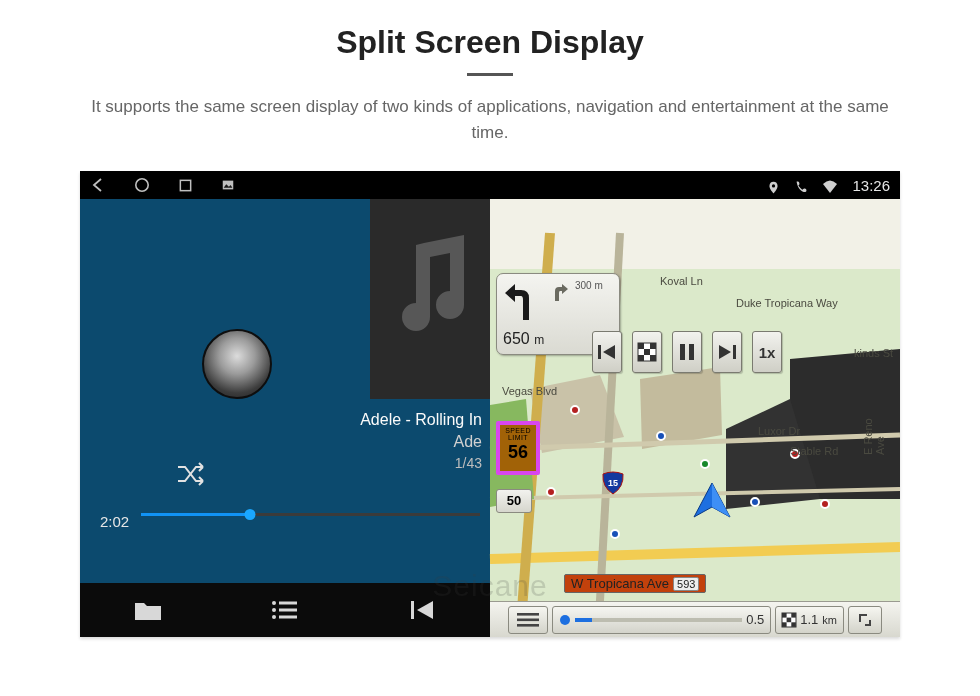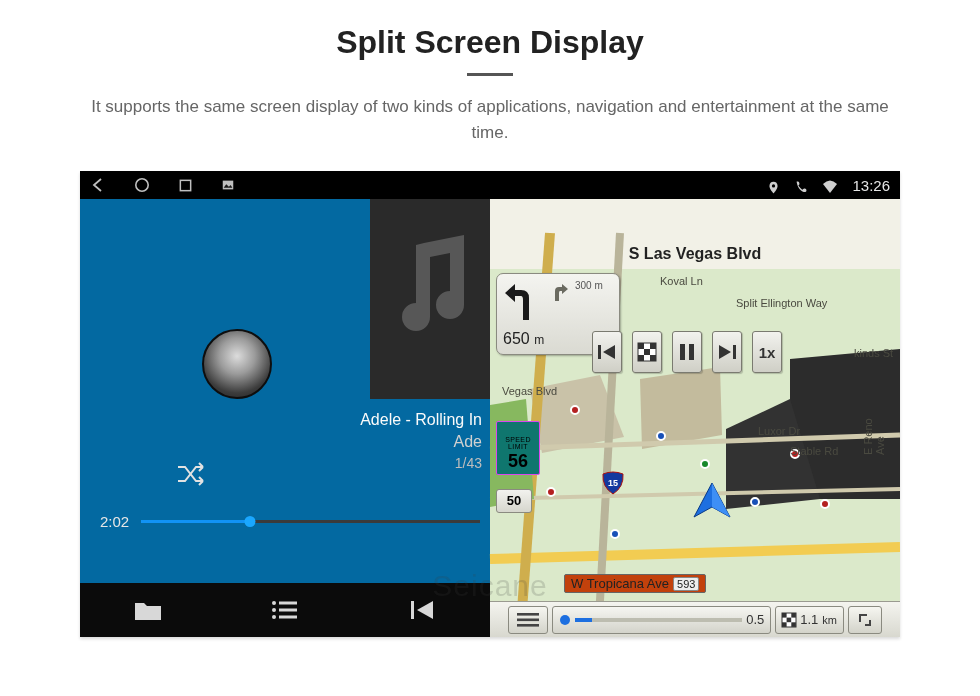--- a/index.html
+++ b/index.html
@@ -7,46 +7,46 @@
 .page-title{text-align:center;font-size:32px;font-weight:700;color:#222;margin-top:24px}
 .title-underline{width:46px;height:3px;background:#555;margin:12px auto 18px}
 .page-subtitle{text-align:center;font-size:17px;color:#666;max-width:820px;margin:0 auto 26px;line-height:1.5}
 .device{position:relative;width:820px;height:466px;margin:0 auto;background:#000;box-shadow:0 2px 3px rgba(0,0,0,.15);overflow:hidden}
 .statusbar{height:28px;background:#000;color:#bfbfbf;display:flex;align-items:center;padding:0 10px;font-size:14px}
 .sb-left{display:flex;gap:28px;align-items:center}
 .sb-left svg,.sb-right svg{display:block}
 .sb-right{margin-left:auto;display:flex;gap:14px;align-items:flex-end}
 .sb-clock{color:#e6e6e6;font-size:15px}
 .split{display:flex;height:438px}
-.pane-left{width:50%;background:#0369a1;position:relative;color:#e6e6e6;display:flex;flex-direction:column}
+.pane-left{width:50%;background:#0c4a6e;position:relative;color:#e6e6e6;display:flex;flex-direction:column}
 .pane-right{width:50%;position:relative;background:#d7e6c7}
 .center-gray{position:absolute;top:0;right:0;width:120px;height:200px;background:#2a2a2a}
 .joystick{position:absolute;left:122px;top:130px;width:70px;height:70px;border-radius:50%;background:radial-gradient(circle at 50% 38%,#dcdcdc 0%,#9b9b9b 34%,#3c3c3c 70%,#1b1b1b 100%);border:2px solid #0e0e0e}
 .track-meta{position:absolute;right:8px;top:210px;text-align:right;font-size:16px;line-height:1.4}
 .track-meta .t1{color:#fafafa}
 .track-meta .t2{color:#d0d0d0}
 .track-meta .t3{color:#bdbdbd;font-size:14px}
 .shuffle{position:absolute;left:96px;top:262px}
-.progress-row{position:absolute;left:20px;right:10px;top:314px;display:flex;align-items:center;gap:12px}
+.progress-row{position:absolute;left:20px;right:10px;top:314px;display:flex;align-items:flex-start;gap:12px}
 .elapsed{font-size:15px;color:#e6e6e6}
 .bar{flex:1;height:3px;background:#3b3b3b;position:relative}
 .bar-fill{position:absolute;left:0;top:0;height:3px;background:#1193f5;width:32%}
 .bar-dot{position:absolute;left:32%;top:-4px;width:11px;height:11px;border-radius:50%;background:#1aa7ff;transform:translateX(-50%)}
 .toolbar-left{position:absolute;left:0;right:0;bottom:0;height:54px;background:#0b0b0b;display:flex;align-items:center;justify-content:space-around}
 .toolbar-left .tbtn{width:42px;height:42px;display:flex;align-items:center;justify-content:center}
 
 .top-green{height:34px;background:#0a7a1c;display:flex}
 .top-green .cell{flex:1;border-right:1px solid #116021;display:flex;align-items:center;justify-content:center}
 .top-green .cell:last-child{border-right:none}
 .street-label{position:absolute;top:46px;left:0;right:0;text-align:center;font-size:16px;color:#222;font-weight:600}
 .turn-card{position:absolute;top:74px;left:6px;width:124px;height:82px;background:linear-gradient(#f4f4f0,#dadad2);border:1px solid #8a8a80;border-radius:7px;box-shadow:1px 1px 2px rgba(0,0,0,.3);padding:4px 6px;color:#222}
 .turn-icons{display:flex;gap:6px;align-items:flex-start}
 .turn-dist{position:absolute;left:6px;bottom:6px;font-size:16px}
 .turn-dist .u{font-size:12px}
-.speed-card{position:absolute;top:222px;left:6px;width:44px;height:54px;background:#0f766e;border:1px solid #d946ef;border-radius:2px;text-align:center;padding-top:14px}
+.speed-card{position:absolute;top:222px;left:6px;width:44px;height:54px;background:#a16207;border:4px solid #d946ef;border-radius:2px;text-align:center;padding-top:2px}
 .speed-card .lbl{font-size:7px;letter-spacing:.4px}
 .speed-card .num{font-size:18px;font-weight:700;margin-top:1px}
 .altcap{position:absolute;top:290px;left:6px;width:36px;height:24px;background:linear-gradient(#f2f2ee,#d6d6cd);border:1px solid #8a8a80;border-radius:3px;text-align:center;font-size:13px;line-height:22px;font-weight:600}
 .nav-btnrow{position:absolute;top:132px;left:102px;display:flex;gap:10px}
 .nav-btnrow .mb,.nav-btnrow .mb1x{width:30px;height:42px;background:linear-gradient(#f2f2ee,#cfcfc6);border:1px solid #7a7a70;border-radius:3px;display:flex;align-items:center;justify-content:center;box-shadow:1px 1px 1px rgba(0,0,0,.2)}
 .nav-btnrow .mb1x{font-size:15px;font-weight:600;color:#333;gap:2px}
 .map-cursor{position:absolute;left:200px;top:282px}
 .bottom-street{position:absolute;left:74px;bottom:44px;background:#c2410c;border:1px solid #666;border-radius:2px;padding:1px 6px;font-size:13px;color:#222}
 .addr-badge{display:inline-block;background:#eee;border:1px solid #888;border-radius:2px;padding:0 3px;font-size:11px;margin-left:4px}
 .map-footer{position:absolute;left:0;right:0;bottom:0;height:36px;background:linear-gradient(#f4f4ef,#d8d8cf);border-top:1px solid #9a9a90;display:flex;align-items:center;gap:4px;padding:0 18px;font-size:13px;color:#333}
@@ -213,21 +213,20 @@
               <path d="M9 3 L15 11 H12 V18 H6 V11 H3 Z" fill="#fff"></path>
             </svg>
           </div>
         <div class="cell">
             <svg width="18" height="20">
               <path d="M9 3 L15 11 H12 V18 H6 V11 H3 Z" fill="#fff"></path>
             </svg>
           </div>
       </div>
 
-      <div class="street-label">S Las Vegas Blvd</div>
 
       <div class="turn-card">
         <div class="turn-icons">
           <span>
             <svg width="40" height="44" viewBox="0 0 40 44">
                 <path d="M26 42 V20 Q26 12 18 12 H12 V6 L2 15 L12 24 V18 H18 Q20 18 20 22 V42 Z" fill="#1a1a1a"></path>
               </svg>
           </span>
           <span style="margin-top:2px">
             <svg width="20" height="22" viewBox="0 0 20 22">
@@ -292,21 +291,21 @@
       <span class="poi red" style="left:80px;top:206px"></span>
       <span class="poi blue" style="left:166px;top:232px"></span>
       <span class="poi green" style="left:210px;top:260px"></span>
       <span class="poi red" style="left:56px;top:288px"></span>
       <span class="poi blue" style="left:260px;top:298px"></span>
       <span class="poi red" style="left:300px;top:250px"></span>
       <span class="poi red" style="left:330px;top:300px"></span>
       <span class="poi blue" style="left:120px;top:330px"></span>
 
       <span class="road-label" style="left:170px;top:76px">Koval Ln</span>
-      <span class="road-label" style="left:246px;top:98px">Split Ellington Way</span>
+      <span class="road-label" style="left:246px;top:98px">Duke Tropicana Way</span>
       <span class="road-label" style="left:12px;top:186px">Vegas Blvd</span>
       <span class="road-label" style="left:364px;top:148px">kinds St</span>
       <span class="road-label" style="left:268px;top:226px">Luxor Dr</span>
       <span class="road-label" style="left:358px;top:218px;transform:rotate(-90deg)">E Reno Ave</span>
       <span class="road-label" style="left:300px;top:246px">Stable Rd</span>
 
       <span class="map-cursor">
         <svg width="44" height="40" viewBox="0 0 44 40">
             <path d="M22 2 L40 36 L22 26 L4 36 Z" fill="#1d6fe0" stroke="#0a3a85" stroke-width="1"></path>
             <path d="M22 2 L40 36 L22 26 Z" fill="#3e8ff5"></path>

